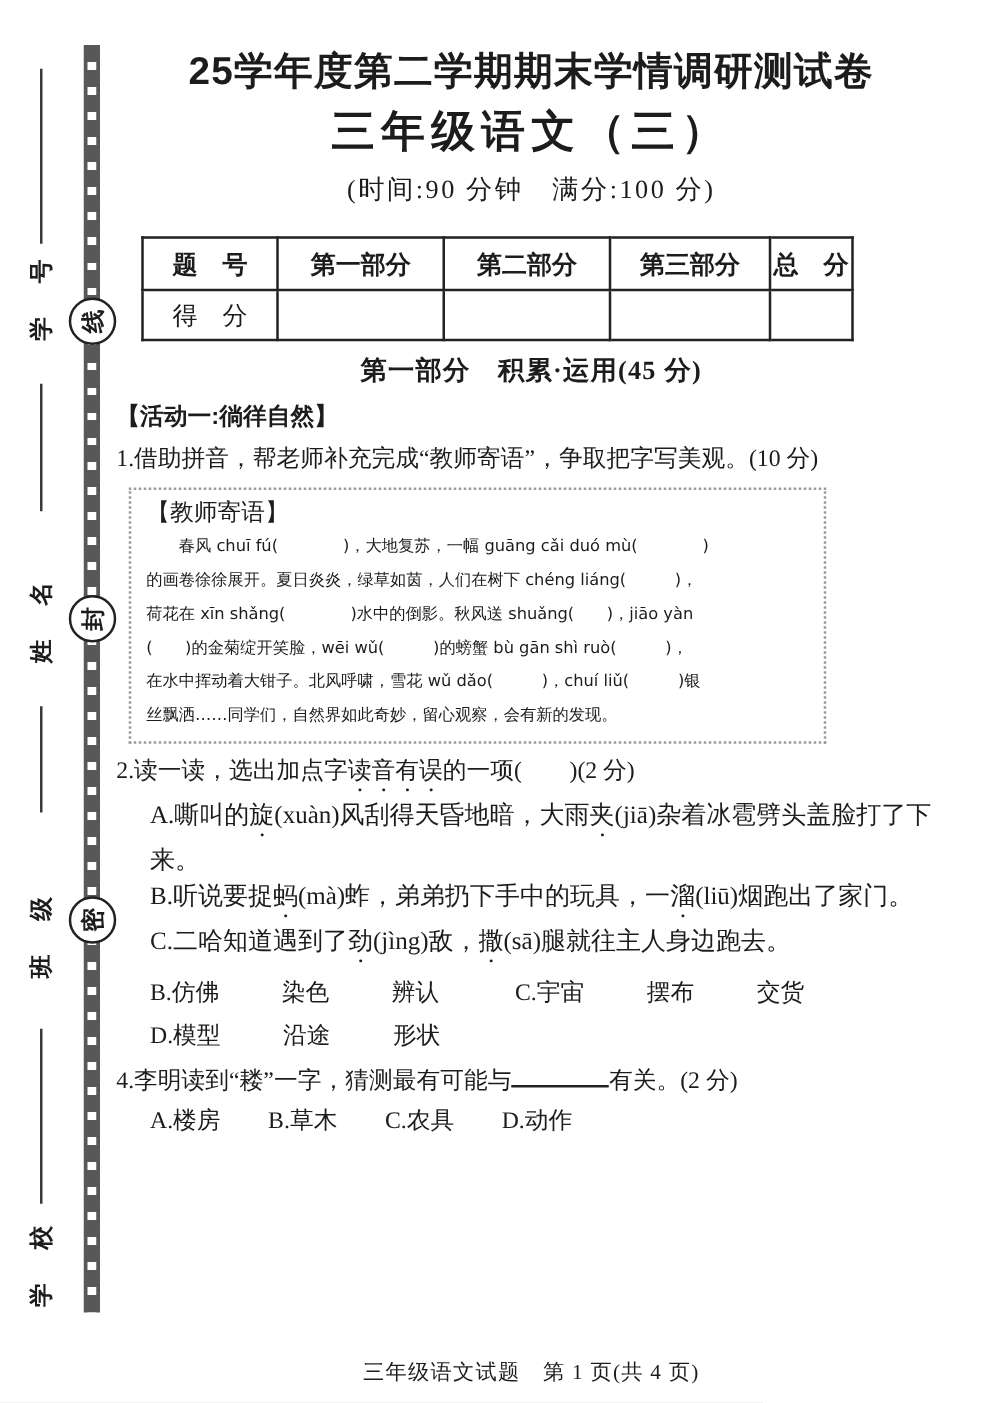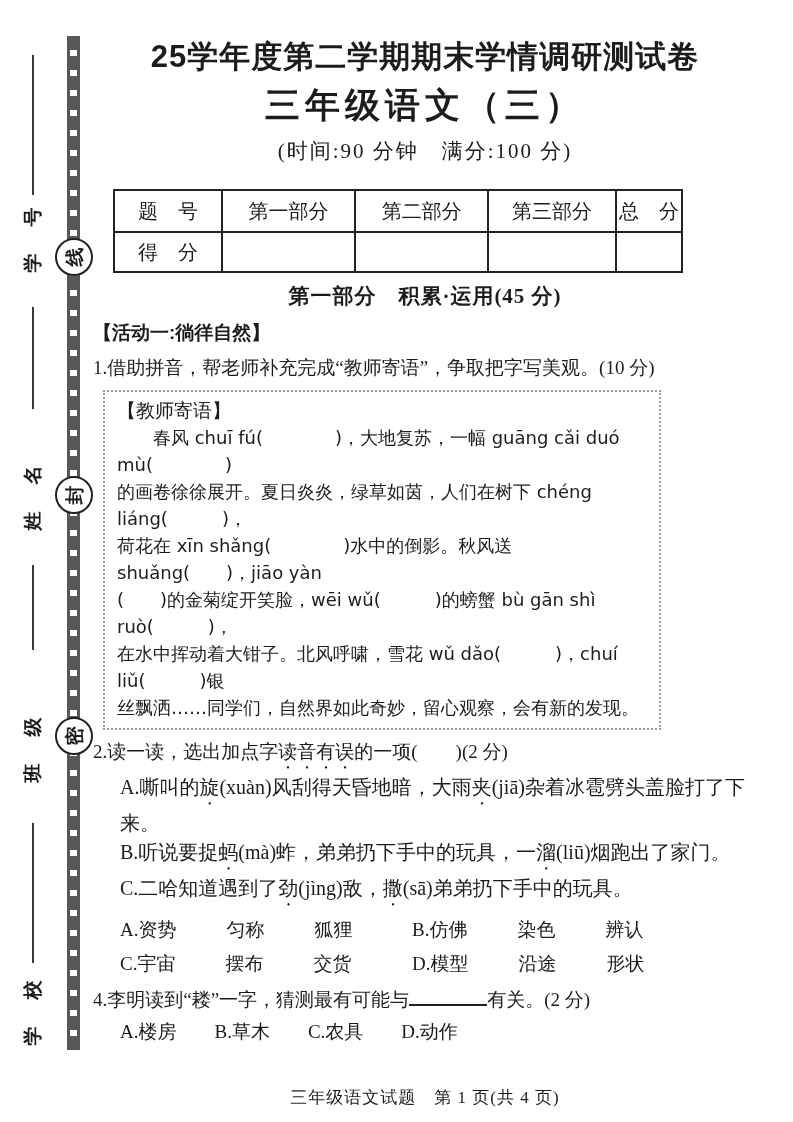--- a/index.html
+++ b/index.html
@@ -42,30 +42,30 @@
   .title {
     margin:36px 0 0; text-align:center;
     font-family:"Liberation Sans","DejaVu Sans",sans-serif;
     font-size:31px; font-weight:bold; letter-spacing:1px;
   }
   .subtitle { margin:4px 0 0; text-align:center; font-size:35px; font-weight:bold; letter-spacing:5px; }
   .meta { margin:8px 0 0; text-align:center; font-size:21px; letter-spacing:2px; }
 
   table.score { border-collapse:collapse; margin:24px 0 0 20px; width:570px; table-layout:fixed; border:2px solid #222; }
   table.score td { border:2px solid #222; text-align:center; font-size:20px; padding:0; }
-  tr.score-head td { height:40px; }
+  tr.score-head td { height:40px;font-weight:bold; }
   tr.score-row  td { height:38px; }
 
   .part-title { margin:9px 0 0; text-align:center; font-size:21px; font-weight:bold; letter-spacing:1px; }
   .activity { margin:10px 0 0; font-family:"Liberation Sans","DejaVu Sans",sans-serif; font-size:19px; font-weight:bold; }
   .stem { margin:8px 0 0; font-size:19px; line-height:28px; }
 
   .q1-box { margin:8px 96px 0 10px; border:2px dotted #9a9a9a; padding:5px 10px 7px 12px; }
   .box-title { font-family:"Liberation Sans","DejaVu Sans",sans-serif; font-size:19px; font-weight:normal; line-height:27px; }
-  .box-line { font-size:18px; line-height:27px; font-family:"DejaVu Sans","Liberation Sans",sans-serif; }
+  .box-line { font-size:13px; line-height:27px; font-family:"DejaVu Sans","Liberation Sans",sans-serif; }
 
   .q-options { padding-left:27px; }
   .opt-line { font-size:20px; line-height:29px; }
 
   
   .dt {
     -webkit-text-emphasis:filled dot #1c1c1c;
     -webkit-text-emphasis-position:under right;
     text-emphasis:filled dot #1c1c1c;
     text-emphasis-position:under right;
@@ -143,27 +143,24 @@
       <div class="box-line">荷花在 xīn shǎng(　　　　)水中的倒影。秋风送 shuǎng(　　)，jiāo yàn</div>
       <div class="box-line">(　　)的金菊绽开笑脸，wēi wǔ(　　　)的螃蟹 bù gān shì ruò(　　　)，</div>
       <div class="box-line">在水中挥动着大钳子。北风呼啸，雪花 wǔ dǎo(　　　)，chuí liǔ(　　　)银</div>
       <div class="box-line">丝飘洒……同学们，自然界如此奇妙，留心观察，会有新的发现。</div>
     </div>
 
     <div class="stem"><span>2.读一读，选出加点字</span><span class="dt">读音有误</span><span>的一项(　　)(2 分)</span></div>
     <div class="q-options">
       <div class="opt-line"><span>A.嘶叫的</span><span class="dt">旋</span><span>(xuàn)风刮得天昏地暗，大雨</span><span class="dt">夹</span><span>(jiā)杂着冰雹劈头盖脸打了下来。</span></div>
       <div class="opt-line"><span>B.听说要捉</span><span class="dt">蚂</span><span>(mà)蚱，弟弟扔下手中的玩具，一</span><span class="dt">溜</span><span>(liū)烟跑出了家门。</span></div>
-      <div class="opt-line"><span>C.二哈知道遇到了</span><span class="dt">劲</span><span>(jìng)敌，</span><span class="dt">撒</span><span>(sā)弟弟扔下手中的玩具。</span></div>
+      <div class="opt-line"><span>C.二哈知道遇到了</span><span class="dt">劲</span><span>(jìng)敌，</span><span class="dt">撒</span><span>(sā)腿就往主人身边跑去。</span></div>
     </div>
 
     <div class="q3-grid">
-      <div>
-        <span>A.</span><span class="q3-word">资势</span><span class="q3-word">匀称</span><span class="q3-word">狐狸</span>
-      </div>
       <div>
         <span>B.</span><span class="q3-word">仿佛</span><span class="q3-word">染色</span><span class="q3-word">辨认</span>
       </div>
       <div>
         <span>C.</span><span class="q3-word">宇宙</span><span class="q3-word">摆布</span><span class="q3-word">交货</span>
       </div>
       <div>
         <span>D.</span><span class="q3-word">模型</span><span class="q3-word">沿途</span><span class="q3-word">形状</span>
       </div>
     </div>

